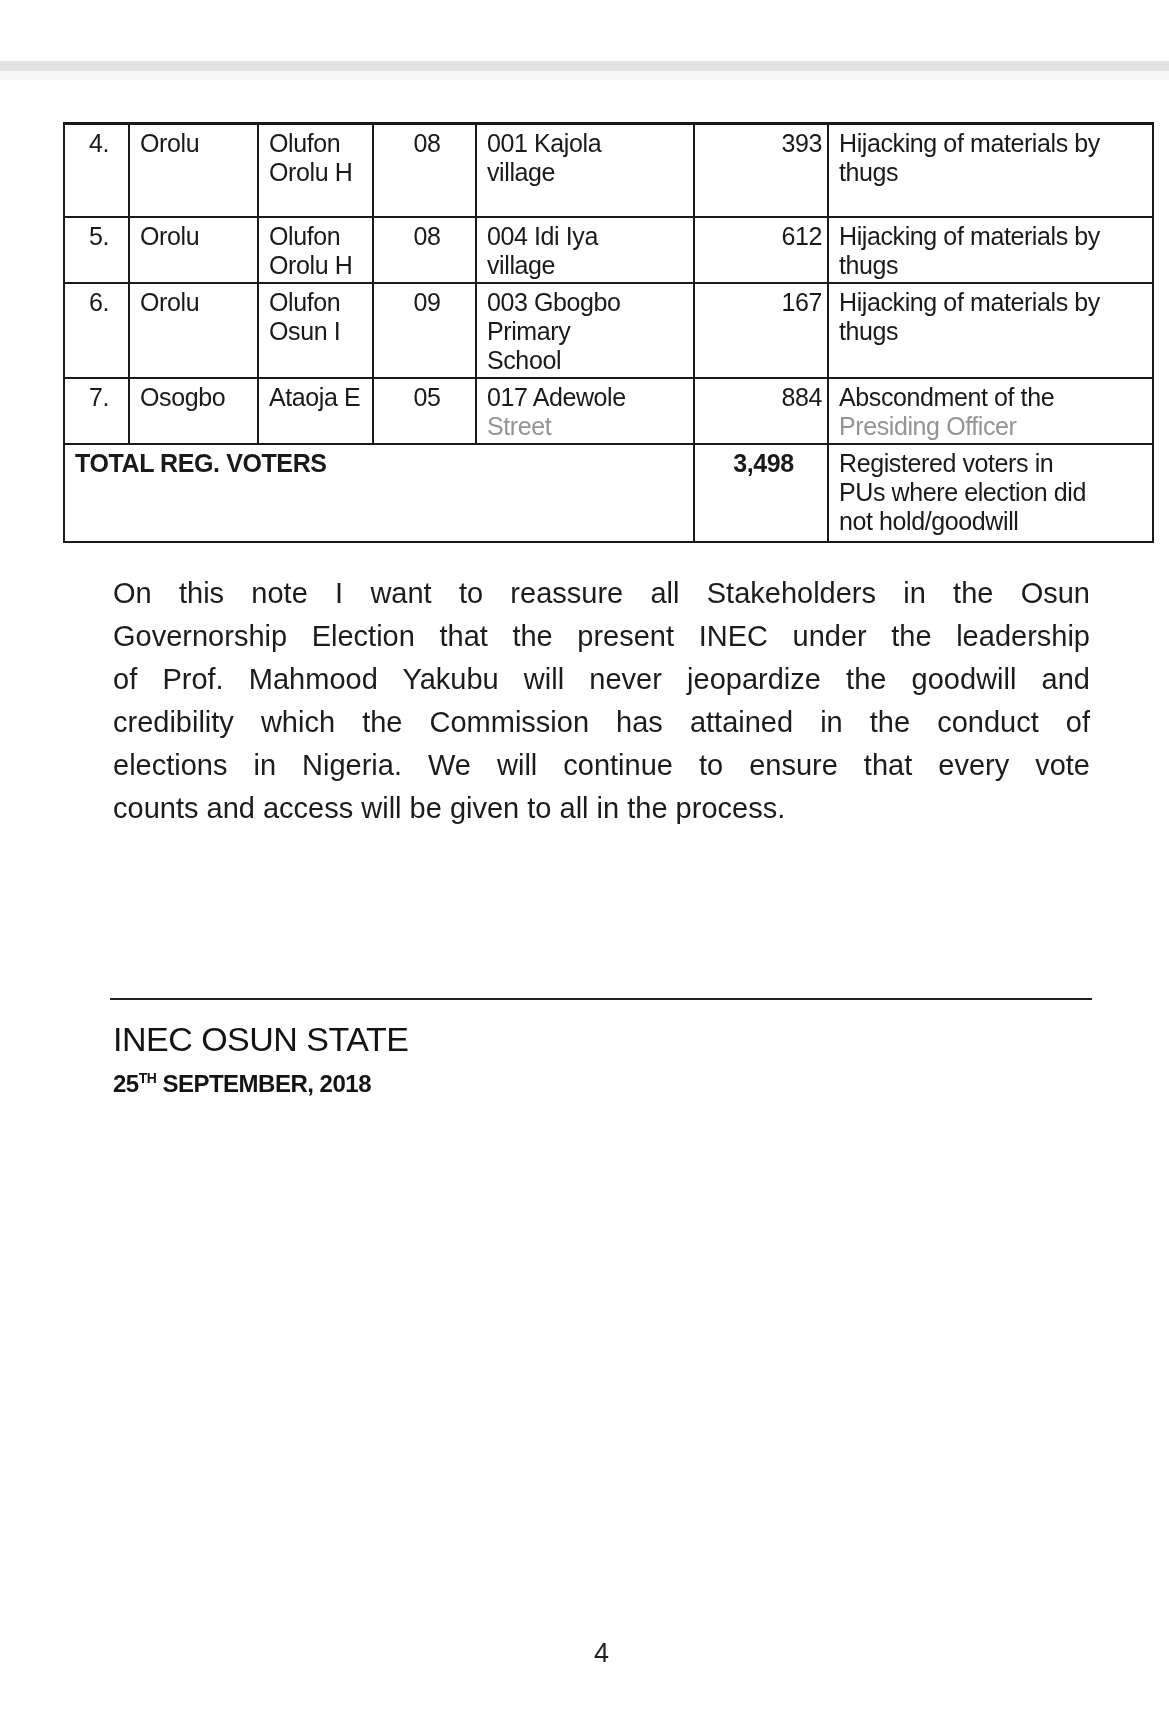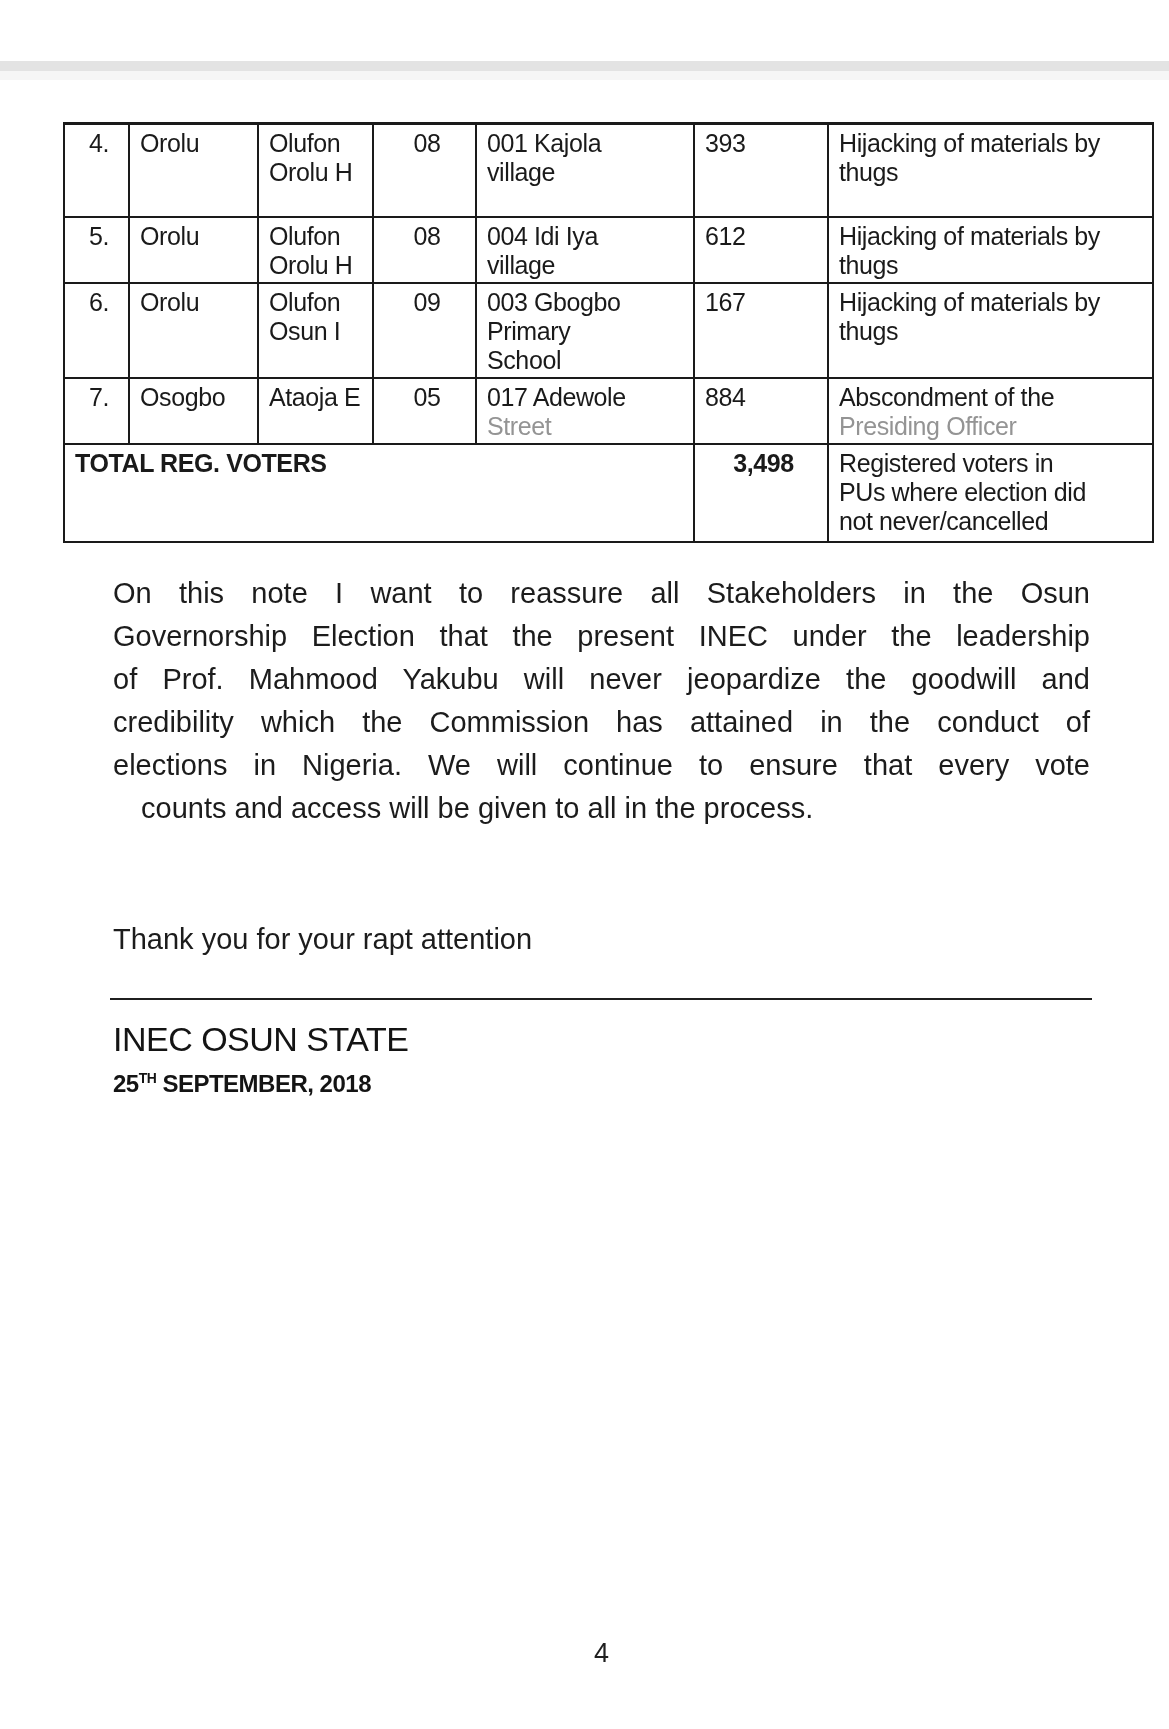--- a/index.html
+++ b/index.html
@@ -26,33 +26,33 @@
     padding:4px 5px 2px 10px;
     font-size:25px;line-height:29px;letter-spacing:-0.4px;color:#1a1a1a;
   }
   table.pu-table tr:nth-child(1){height:93px;}
   table.pu-table tr:nth-child(2){height:60px;}
   table.pu-table tr:nth-child(3){height:88px;}
   table.pu-table tr:nth-child(4){height:62px;}
   table.pu-table tr:nth-child(5){height:98px;}
   td.col-sn{text-align:center;padding-left:2px;}
   td.col-code{text-align:center;}
-  td.col-voters{text-align:left;}
+  td.col-voters{text-align:right;}
   td.total-label{
     font-weight:bold;vertical-align:middle;font-size:27px;
     padding-left:8px;letter-spacing:-0.6px;
   }
   td.total-value{font-weight:bold;vertical-align:middle;text-align:center;font-size:26px;}
   .cell-line{white-space:nowrap;}
   .cell-line.faded{color:#949494;}
 
   
   .body-paragraph{position:absolute;left:113px;top:572px;width:977px;font-size:29px;color:#1c1c1c;}
   .para-line{height:43px;line-height:43px;text-align:justify;text-align-last:justify;white-space:normal;}
-  .para-line.last{text-align-last:left;margin-left:28px;}
+  .para-line.last{text-align-last:left;}
 
   .closing-line{position:absolute;left:113px;top:922px;font-size:29px;line-height:35px;color:#1c1c1c;}
 
   .rule{position:absolute;left:110px;top:998px;width:982px;height:2px;background:#1f1f1f;}
 
   .signature-block{position:absolute;left:113px;top:1018px;}
   .signature-org{font-weight:normal;font-size:34px;line-height:42px;letter-spacing:-0.5px;color:#141414;}
   .signature-date{font-weight:bold;font-size:24px;line-height:36px;letter-spacing:-0.5px;color:#141414;}
   .signature-date sup{font-size:0.58em;vertical-align:0.62em;}
 
@@ -150,36 +150,35 @@
             <div class="cell-line">Abscondment of the</div>
             <div class="cell-line faded">Presiding Officer</div>
           </td>
         </tr>
         <tr>
           <td colspan="5" class="total-label">TOTAL REG. VOTERS</td>
           <td class="total-value">3,498</td>
           <td class="total-note">
             <div class="cell-line">Registered voters in</div>
             <div class="cell-line">PUs where election did</div>
-            <div class="cell-line">not never/cancelled</div>
+            <div class="cell-line">not hold/goodwill</div>
           </td>
         </tr>
       </tbody>
   </table>
 
   <div class="body-paragraph">
       <div class="para-line">On this note I want to reassure all Stakeholders in the Osun</div>
       <div class="para-line">Governorship Election that the present INEC under the leadership</div>
       <div class="para-line">of Prof. Mahmood Yakubu will never jeopardize the goodwill and</div>
       <div class="para-line">credibility which the Commission has attained in the conduct of</div>
       <div class="para-line">elections in Nigeria. We will continue to ensure that every vote</div>
       <div class="para-line last">counts and access will be given to all in the process.</div>
     </div>
 
-  <div class="closing-line">Thank you for your rapt attention</div>
 
   <div class="rule"></div>
 
   <div class="signature-block">
     <div class="signature-org">INEC OSUN STATE</div>
     <div class="signature-date"><span>25</span><sup>TH</sup><span> SEPTEMBER, 2018</span></div>
   </div>
 
   <div class="page-number">4</div>
 

